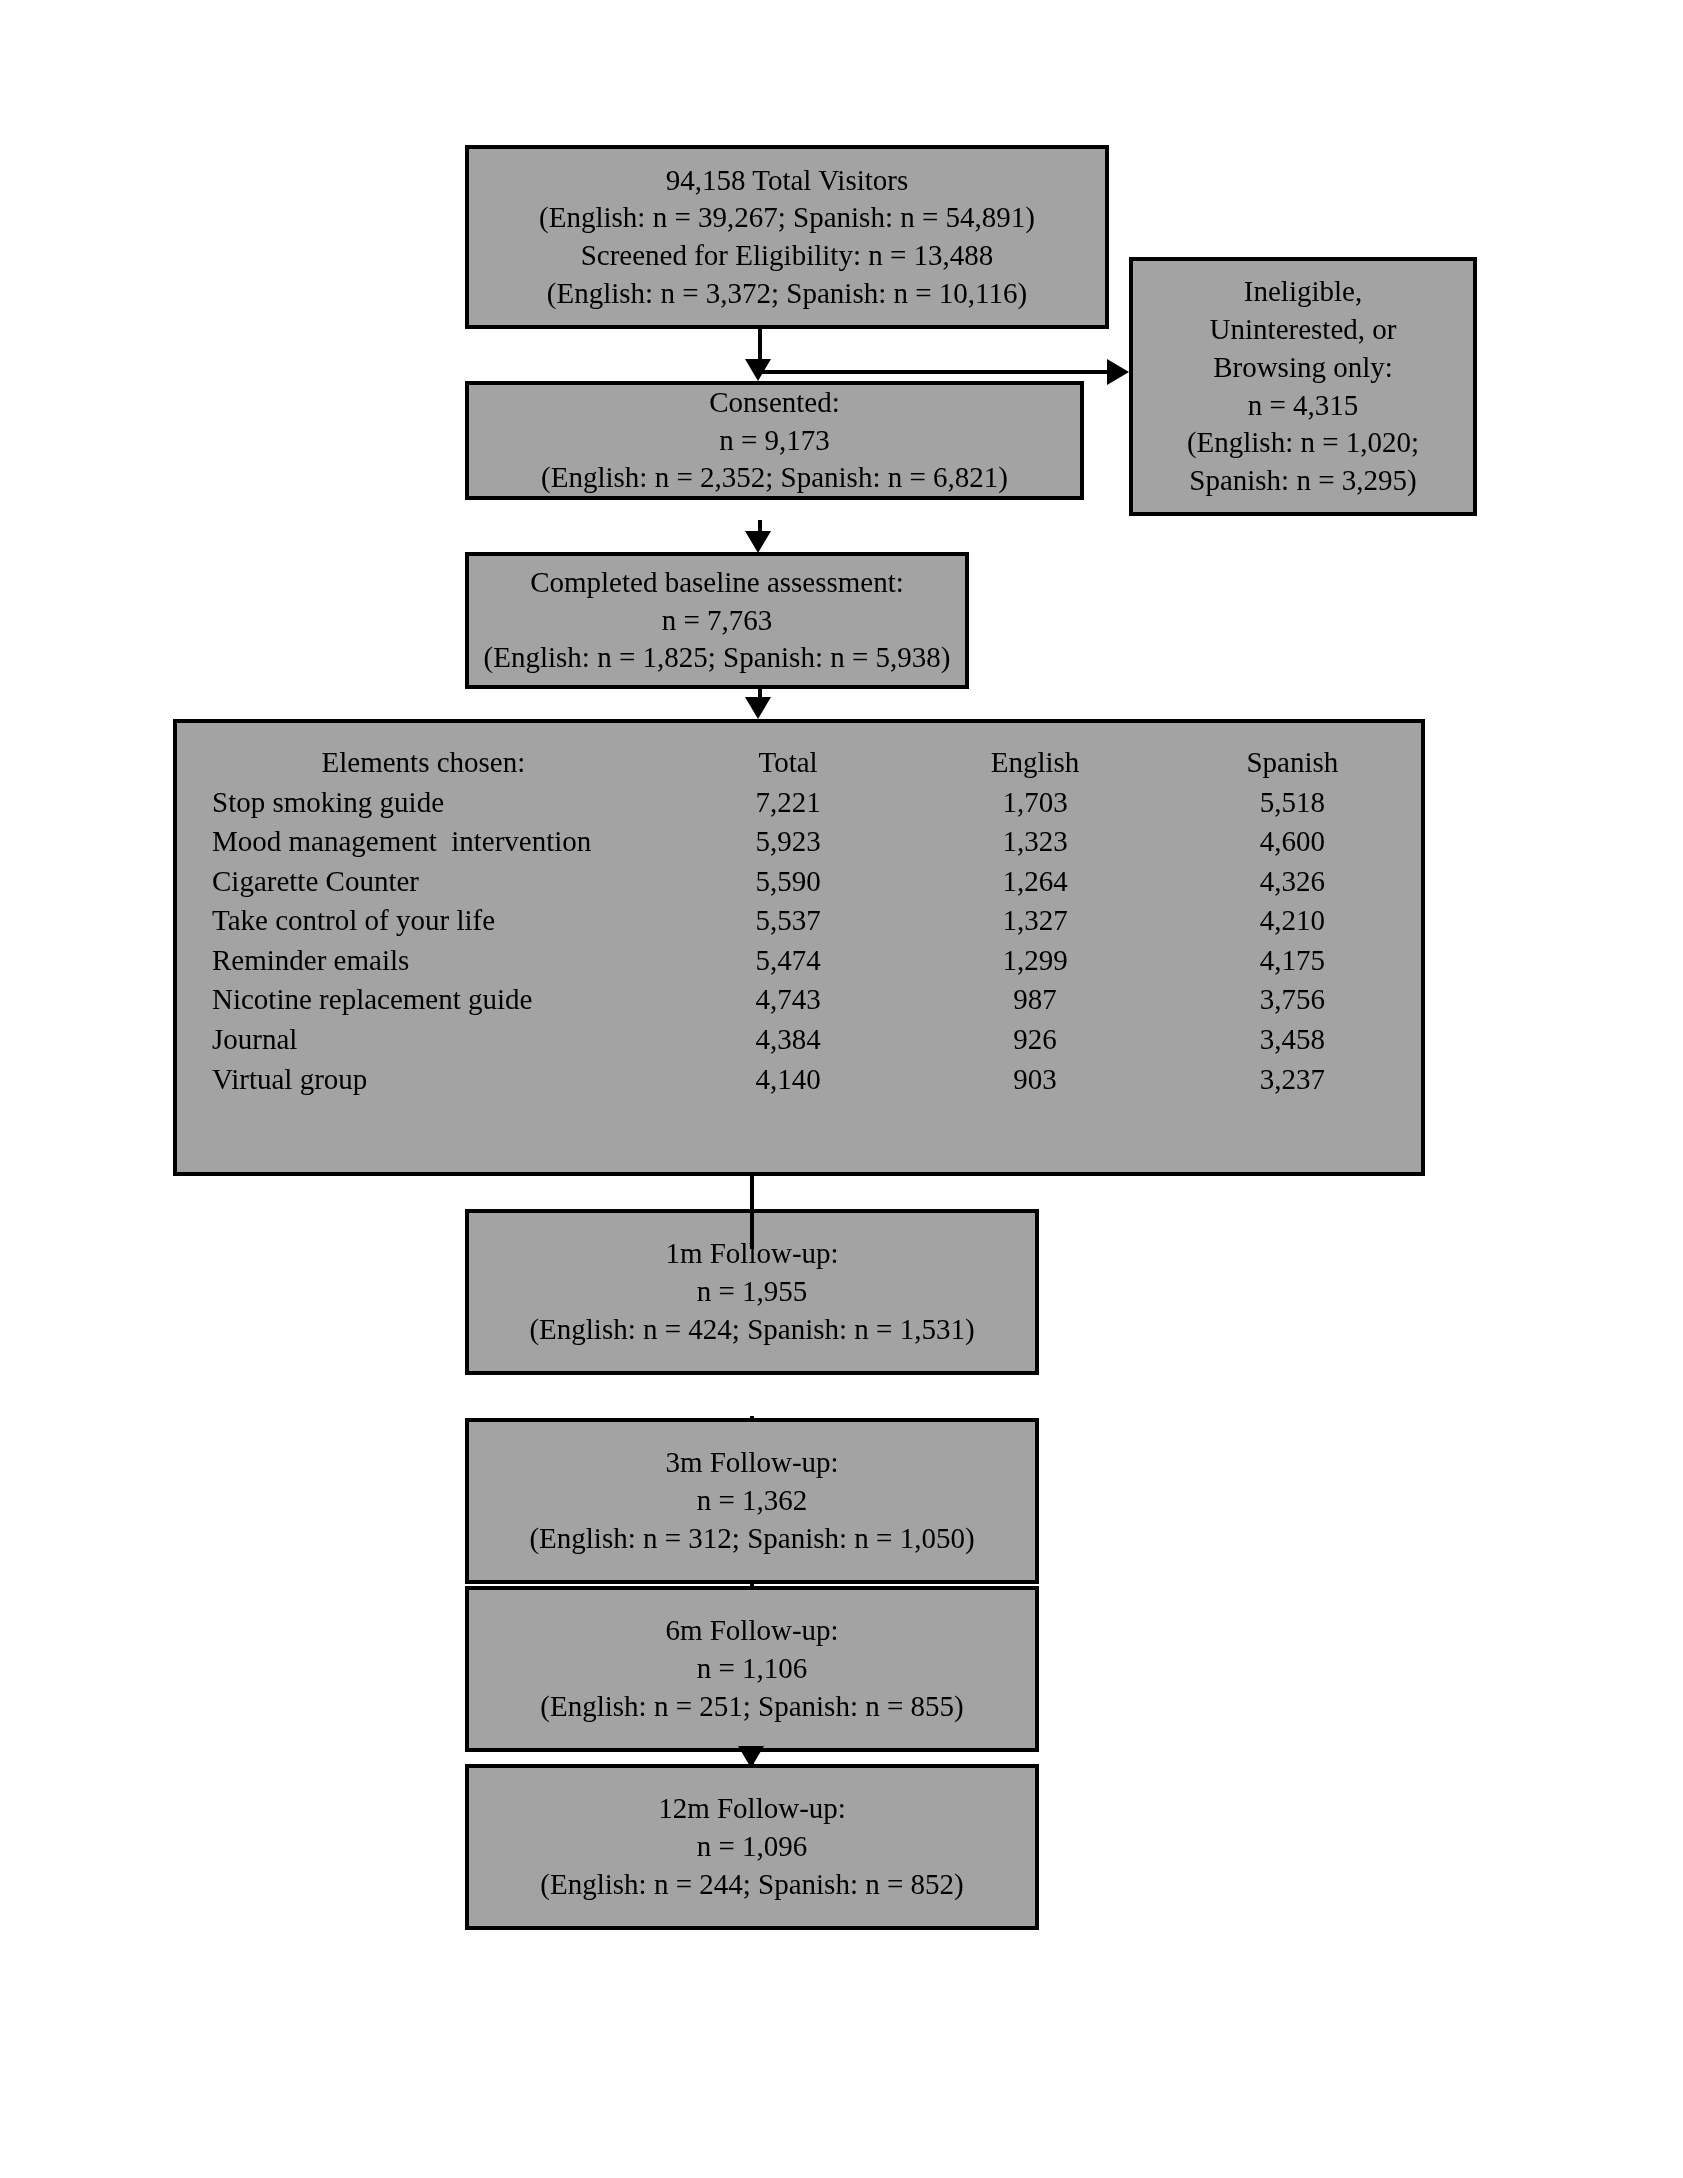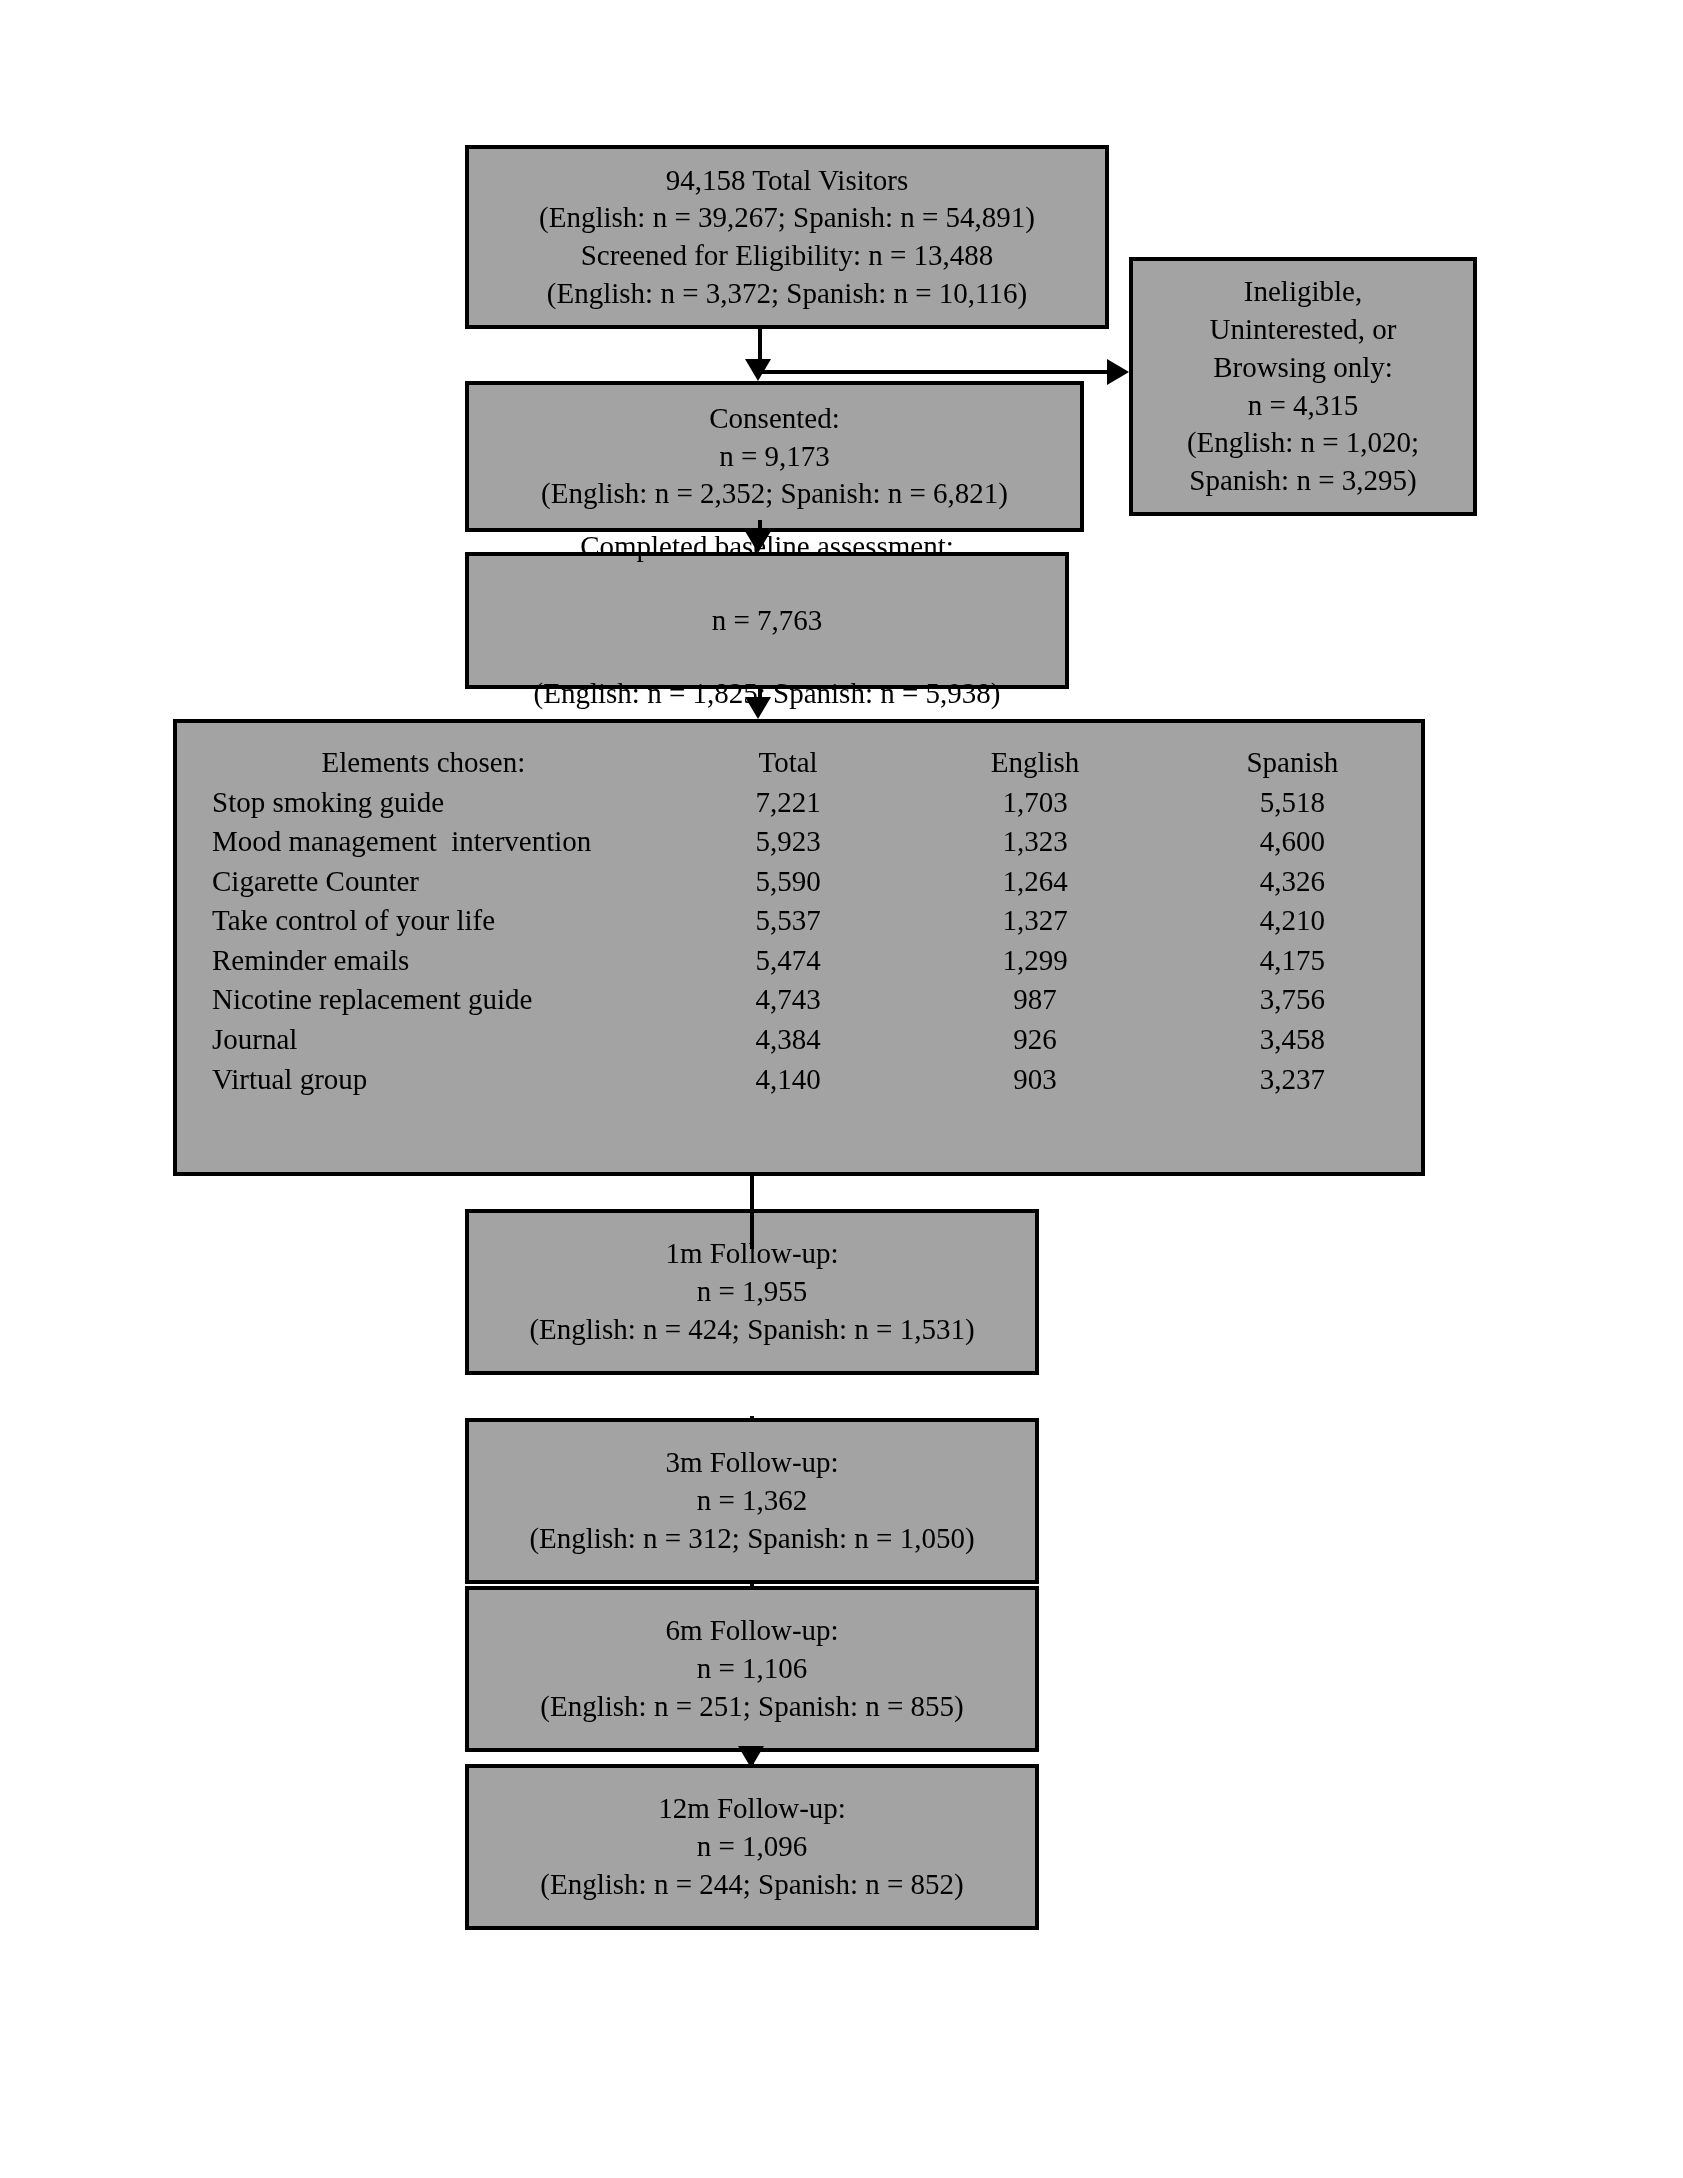--- a/index.html
+++ b/index.html
@@ -37,22 +37,22 @@
   }
 
   .box .line {
     display: block;
     white-space: pre;
   }
 
   
   #box-total      { left: 465px;  top: 145px;  width: 644px; height: 184px; font-size: 29px; }
   #box-ineligible { left: 1129px; top: 257px;  width: 348px; height: 259px; font-size: 29px; }
-  #box-consented  { left: 465px;  top: 381px;  width: 619px; height: 151px; font-size: 29px; }
-  #box-baseline   { left: 465px;  top: 552px;  width: 604px; height: 137px; font-size: 29px; gap: 36px; }
+  #box-consented  { left: 465px;  top: 381px;  width: 619px; height: 119px; font-size: 29px; }
+  #box-baseline   { left: 465px;  top: 552px;  width: 504px; height: 137px; font-size: 29px; }
 
   #box-elements   { left: 173px;  top: 719px;  width: 1252px; height: 457px;
                     display: block; padding: 20px 0 0 0; }
 
   #box-fu1        { left: 465px;  top: 1209px; width: 574px; height: 166px; font-size: 29px; }
   #box-fu3        { left: 465px;  top: 1418px; width: 574px; height: 166px; font-size: 29px; }
   #box-fu6        { left: 465px;  top: 1586px; width: 574px; height: 166px; font-size: 29px; }
   #box-fu12       { left: 465px;  top: 1764px; width: 574px; height: 166px; font-size: 29px; }
 
   

